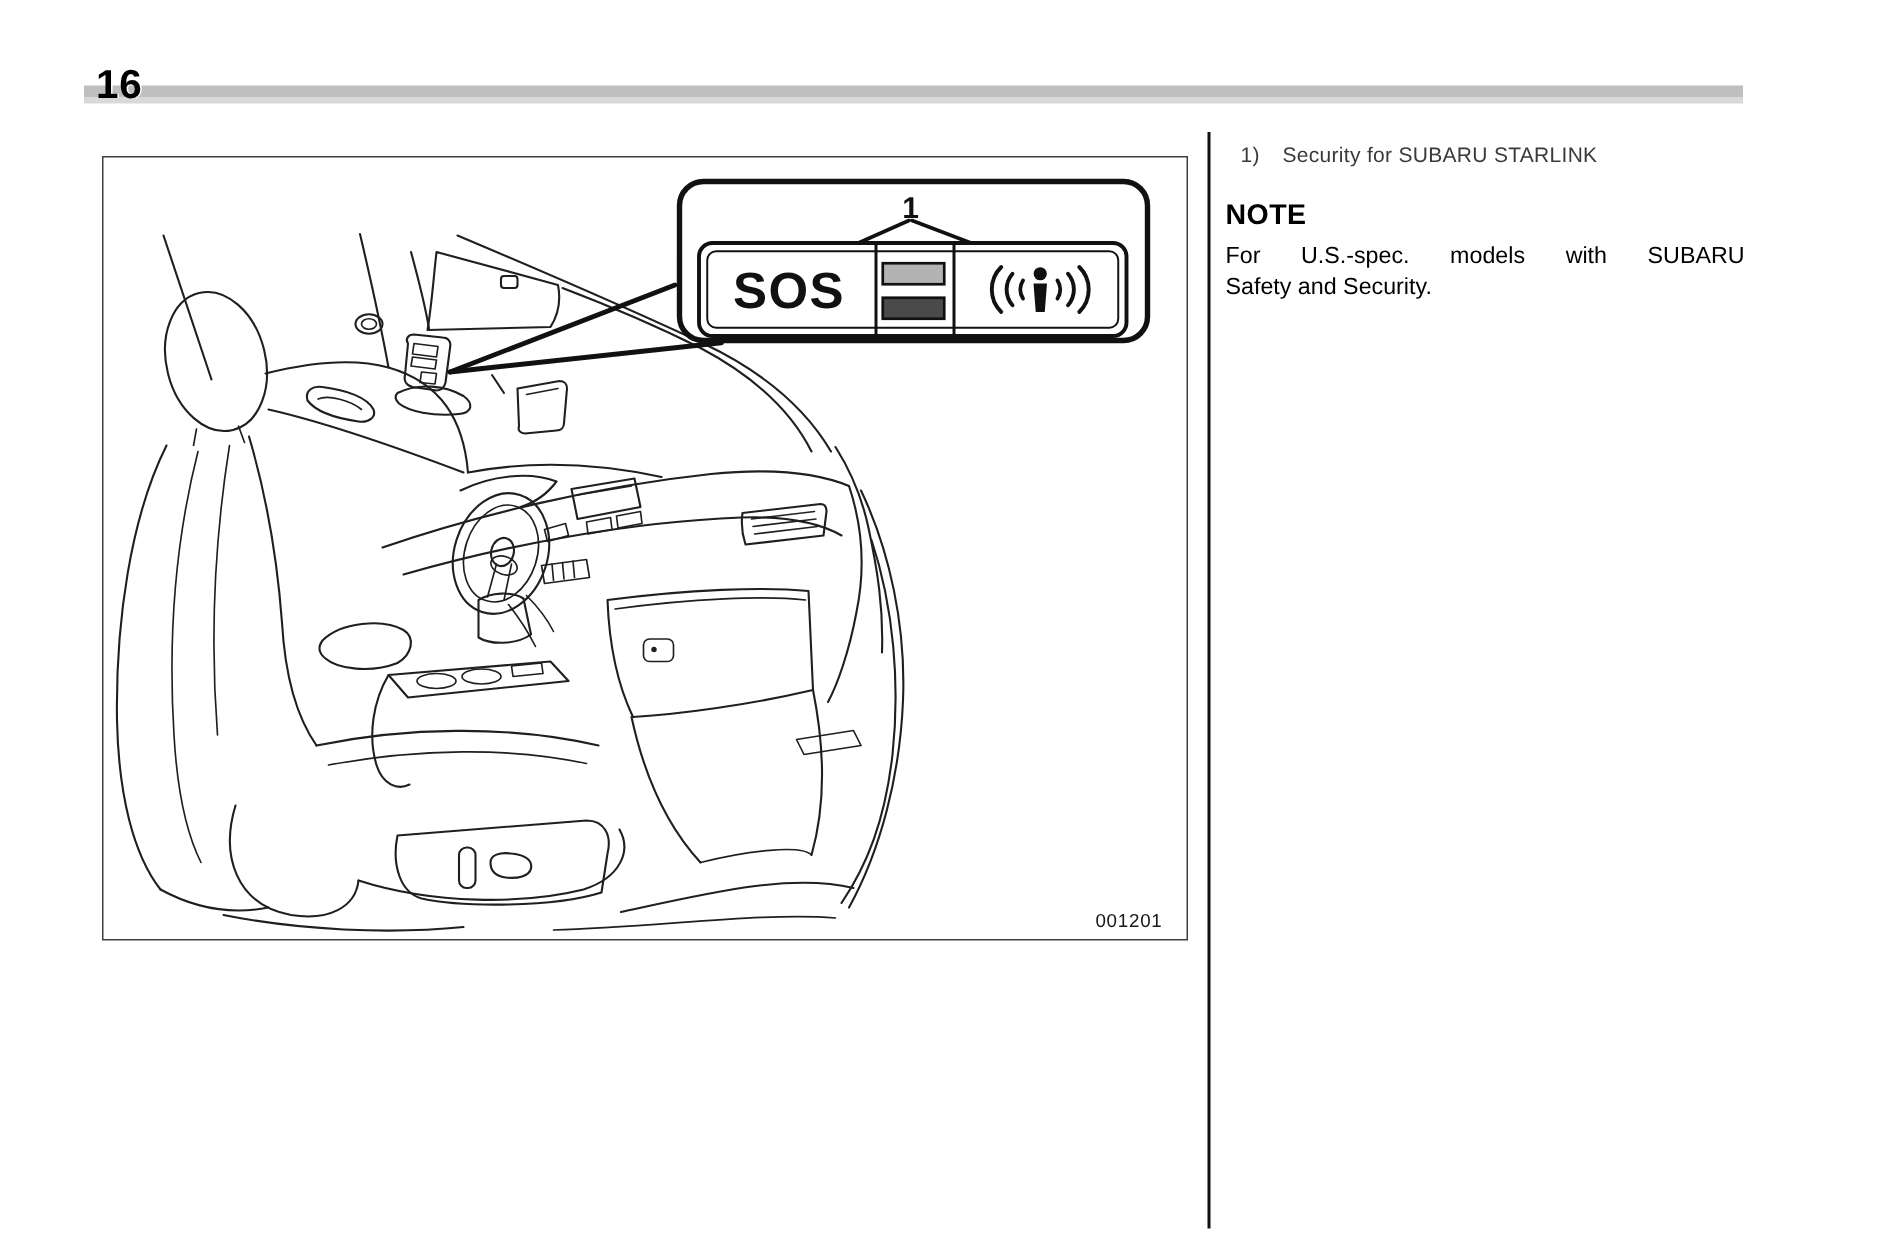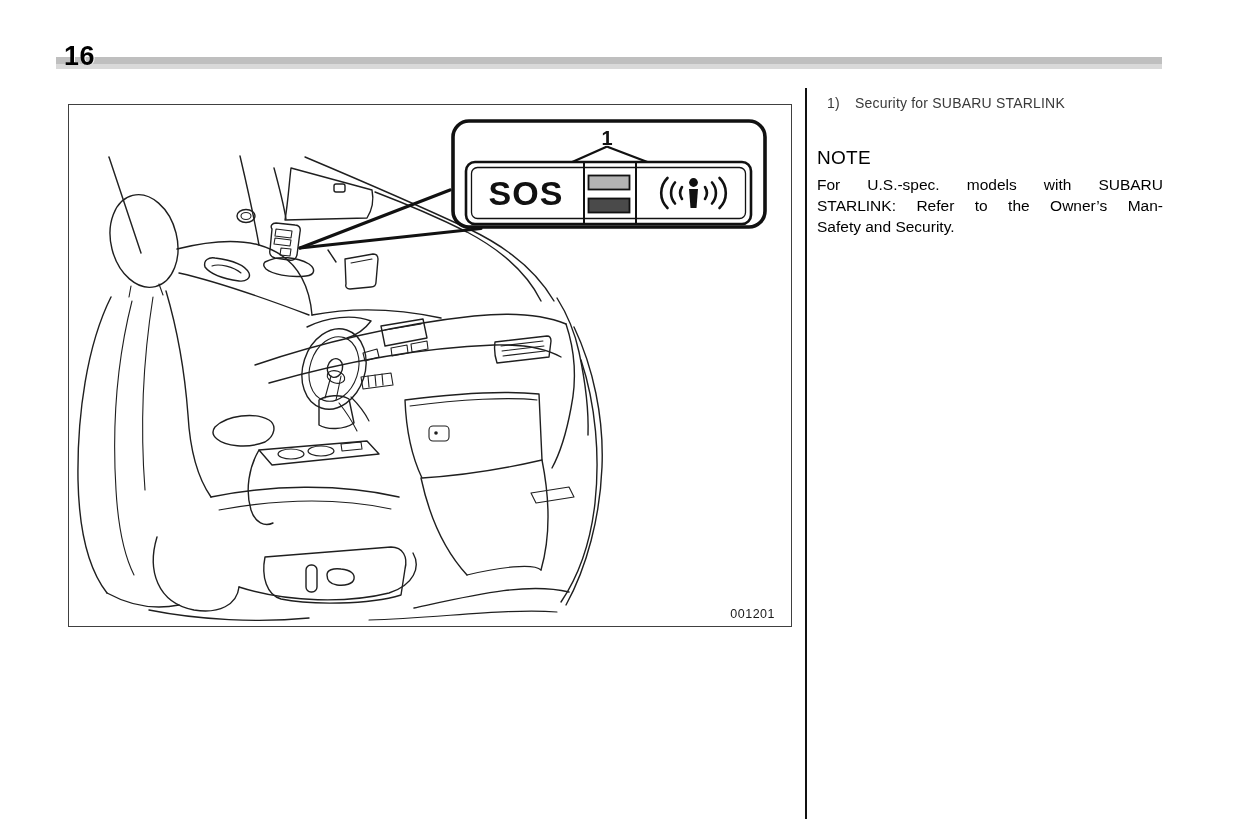--- a/index.html
+++ b/index.html
@@ -23,21 +23,21 @@
   }
   .figure-frame svg{display:block;}
   
   .column-divider{
     position:absolute;left:805px;top:88px;width:2px;height:731px;background:#111;
   }
   
   .right-col{position:absolute;left:817px;top:95px;width:346px;}
   .caption-row{display:flex;font-size:14px;color:#3a3a3a;letter-spacing:0.2px;}
   .caption-index{width:28px;padding-left:10px;flex:none;}
-  .note-heading{margin-top:36px;font-size:19px;font-weight:normal;letter-spacing:0.3px;}
+  .note-heading{margin-top:22px;font-size:19px;font-weight:bold;letter-spacing:0.3px;}
   .note-body{margin-top:5px;font-size:15.5px;font-weight:normal;line-height:21px;}
   .note-line.j{text-align:justify;text-align-last:justify;}
   .note-line.last{text-align:left;}
   
   .art{stroke:#1f1f1f;fill:none;stroke-width:1.4;stroke-linecap:round;stroke-linejoin:round;}
   .art-thin{stroke:#1f1f1f;fill:none;stroke-width:1.1;stroke-linecap:round;stroke-linejoin:round;}
   .callout-stroke{stroke:#111;fill:#fff;}
   .fig-code{font-size:12.5px;letter-spacing:0.5px;fill:#1a1a1a;}
   .sos-text{font-size:34px;font-weight:bold;letter-spacing:1px;fill:#111;}
   .one-label{font-size:20px;font-weight:bold;fill:#111;}
@@ -201,16 +201,15 @@
 <div class="column-divider"></div>
 
 <div class="right-col">
   <div class="caption-row">
     <span class="caption-index">1)</span>
     <span class="caption-text">Security for SUBARU STARLINK</span>
   </div>
   <div class="note-heading">NOTE</div>
   <div class="note-body">
     <div class="note-line j">For U.S.-spec. models with SUBARU</div>
-    <div class="note-line j">STARLINK: Refer to the Owner’s Man-</div>
     <div class="note-line last">Safety and Security.</div>
   </div>
 </div>
 
 </body></html>

